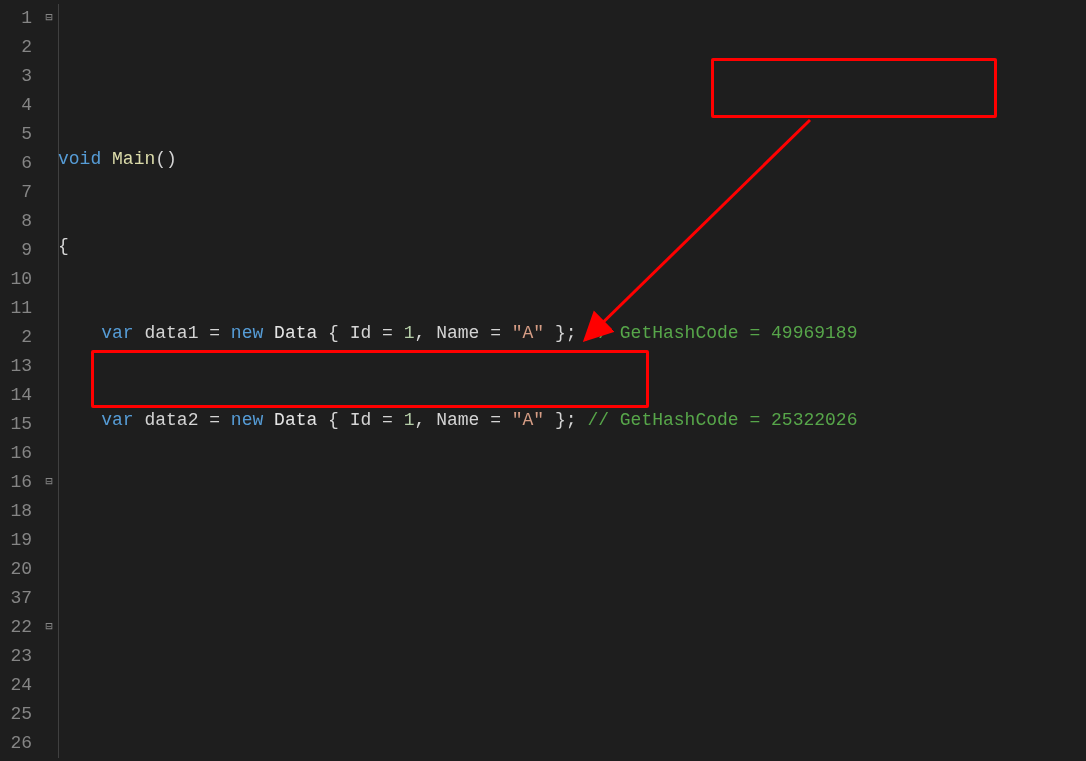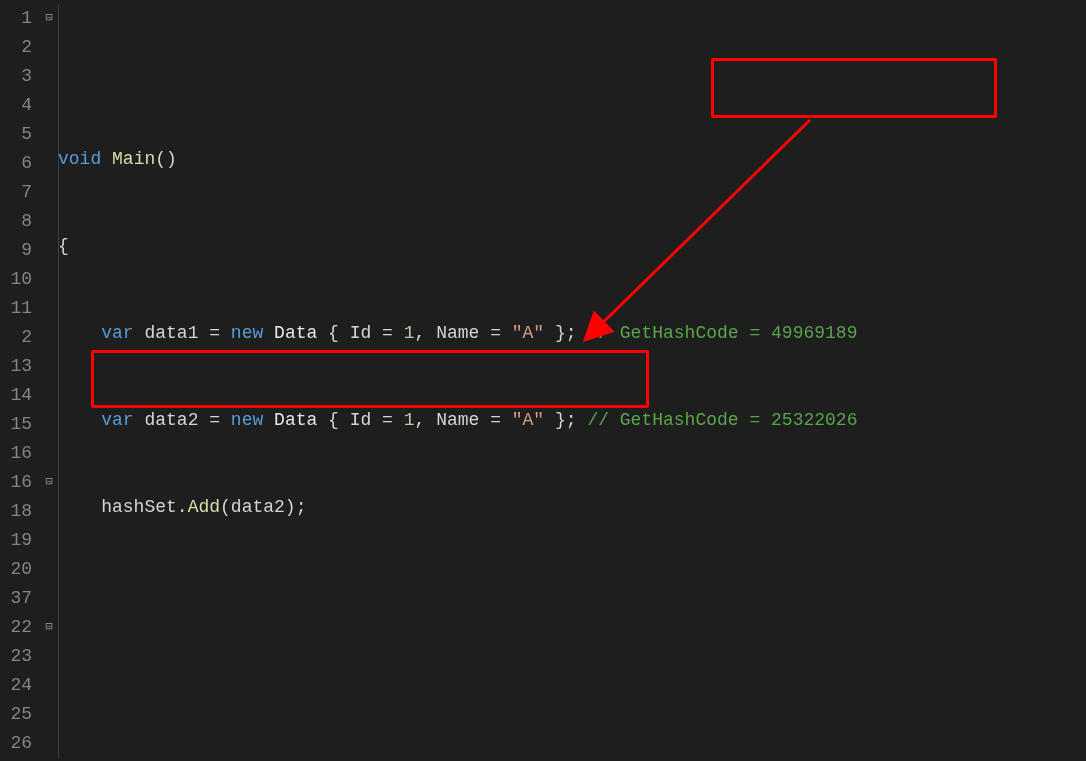--- a/index.html
+++ b/index.html
@@ -132,21 +132,20 @@
       <div></div>
     </div>
   <div class="code">
     
     <div class="guide" style="left:0px; top:4px; height:754px;"></div>
 
     <div class="line"><span class="kw">void</span> <span class="mth">Main</span><span class="pl">()</span></div>
     <div class="line"><span class="pl">{</span></div>
     <div class="line">    <span class="kw">var</span> <span>data1</span><span> = </span><span class="kw">new</span> <span class="type">Data</span> { <span>Id</span><span> = </span><span class="num">1</span><span>, </span><span>Name</span><span> = </span><span class="str">"A"</span><span> }; </span><span class="cm">// </span><span class="cm">GetHashCode</span><span class="cm"> = </span><span class="cm">49969189</span></div>
     <div class="line">    <span class="kw">var</span> <span>data2</span><span> = </span><span class="kw">new</span> <span class="type">Data</span> { <span>Id</span><span> = </span><span class="num">1</span><span>, </span><span>Name</span><span> = </span><span class="str">"A"</span><span> }; </span><span class="cm">// </span><span class="cm">GetHashCode</span><span class="cm"> = </span><span class="cm">25322026</span></div>
-    <div class="line">    <span>hashSet</span><span>.</span><span class="mth">Add</span><span>(data2);</span></div>
     <div class="line">     </div>
     
     
     
     
     
     
     
     
     

